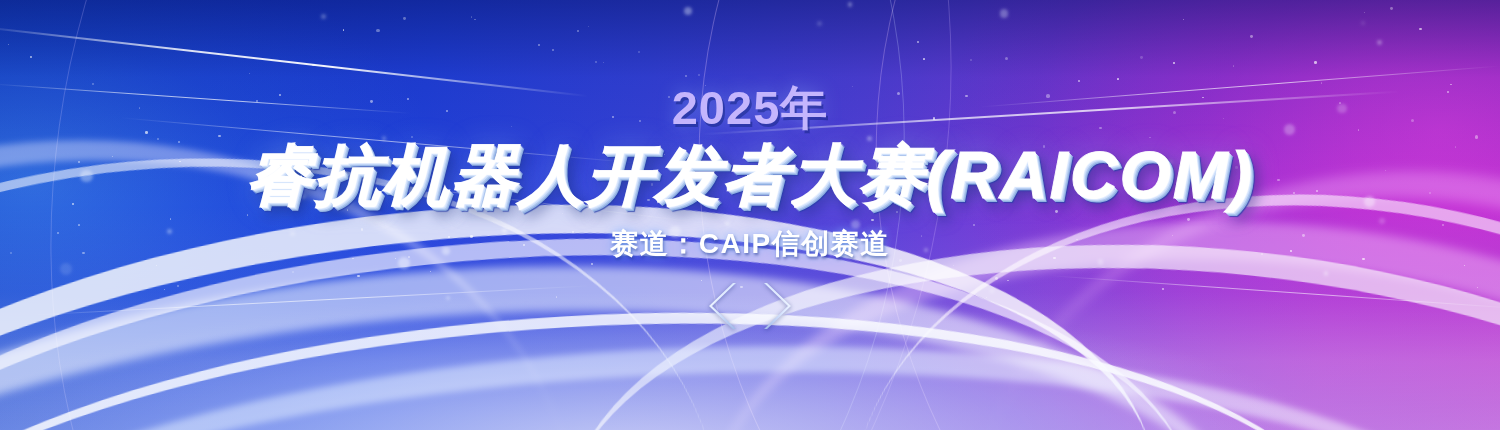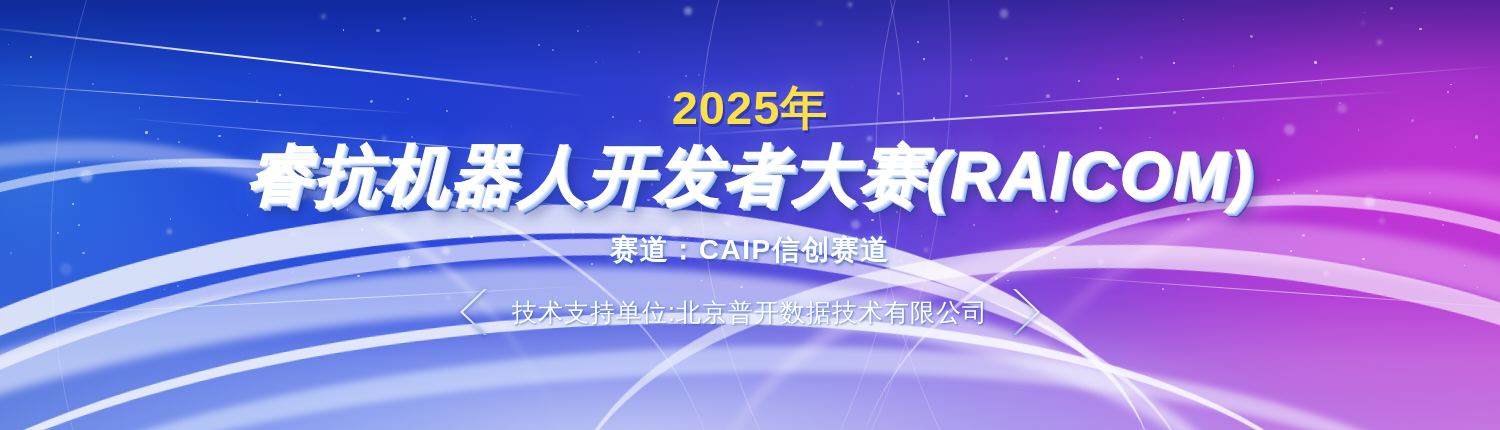--- a/index.html
+++ b/index.html
@@ -189,21 +189,21 @@
     inset: 0;
     display: flex;
     flex-direction: column;
     align-items: center;
   }
 
   .year {
     margin-top: 84px;
     font-size: 47px;
     font-weight: 700;
-    color: #fde047;
+    color: #c4b5fd;
     letter-spacing: 1px;
     line-height: 1;
     text-shadow:
       2px 3px 0 rgba(14,32,120,0.45),
       0 0 18px rgba(150,190,255,0.45);
   }
 
   .main-title {
     margin-top: 11px;
     font-size: 66px;
@@ -218,21 +218,21 @@
       1px 1px 0 #e9f1ff,
       2px 2px 0 #cfe0fb,
       3px 3px 0 #aec6ee,
       4px 4px 0 #8fb0e2,
       5px 5px 1px rgba(40,64,170,0.75),
       7px 8px 14px rgba(10,26,100,0.55),
       0 0 28px rgba(160,200,255,0.40);
   }
 
   .subtitle {
-    margin-top: 28px;
+    margin-top: 22px;
     display: flex;
     align-items: center;
     gap: 58px;
     font-size: 28px;
     font-weight: 700;
     color: #ffffff;
     letter-spacing: 1.5px;
     line-height: 1;
     text-shadow:
       0 0 10px rgba(120,170,255,0.85),
@@ -512,21 +512,20 @@
         <defs>
           <linearGradient id="chevGradL" x1="0" y1="0" x2="1" y2="1">
             <stop offset="0%" stop-color="#ffffff"></stop>
             <stop offset="45%" stop-color="#dce8ff"></stop>
             <stop offset="100%" stop-color="#9fb8e8"></stop>
           </linearGradient>
         </defs>
         <path d="M27 0 L3 23 L27 46 L24 46 L0 23 L24 0 Z" fill="url(#chevGradL)"></path>
       </svg>
 
-      <span class="support-text">技术支持单位:北京普开数据技术有限公司</span>
 
       <svg class="chev" viewBox="0 0 30 46">
         <defs>
           <linearGradient id="chevGradR" x1="1" y1="0" x2="0" y2="1">
             <stop offset="0%" stop-color="#ffffff"></stop>
             <stop offset="45%" stop-color="#dce8ff"></stop>
             <stop offset="100%" stop-color="#9fb8e8"></stop>
           </linearGradient>
         </defs>
         <path d="M3 0 L27 23 L3 46 L6 46 L30 23 L6 0 Z" fill="url(#chevGradR)"></path>

